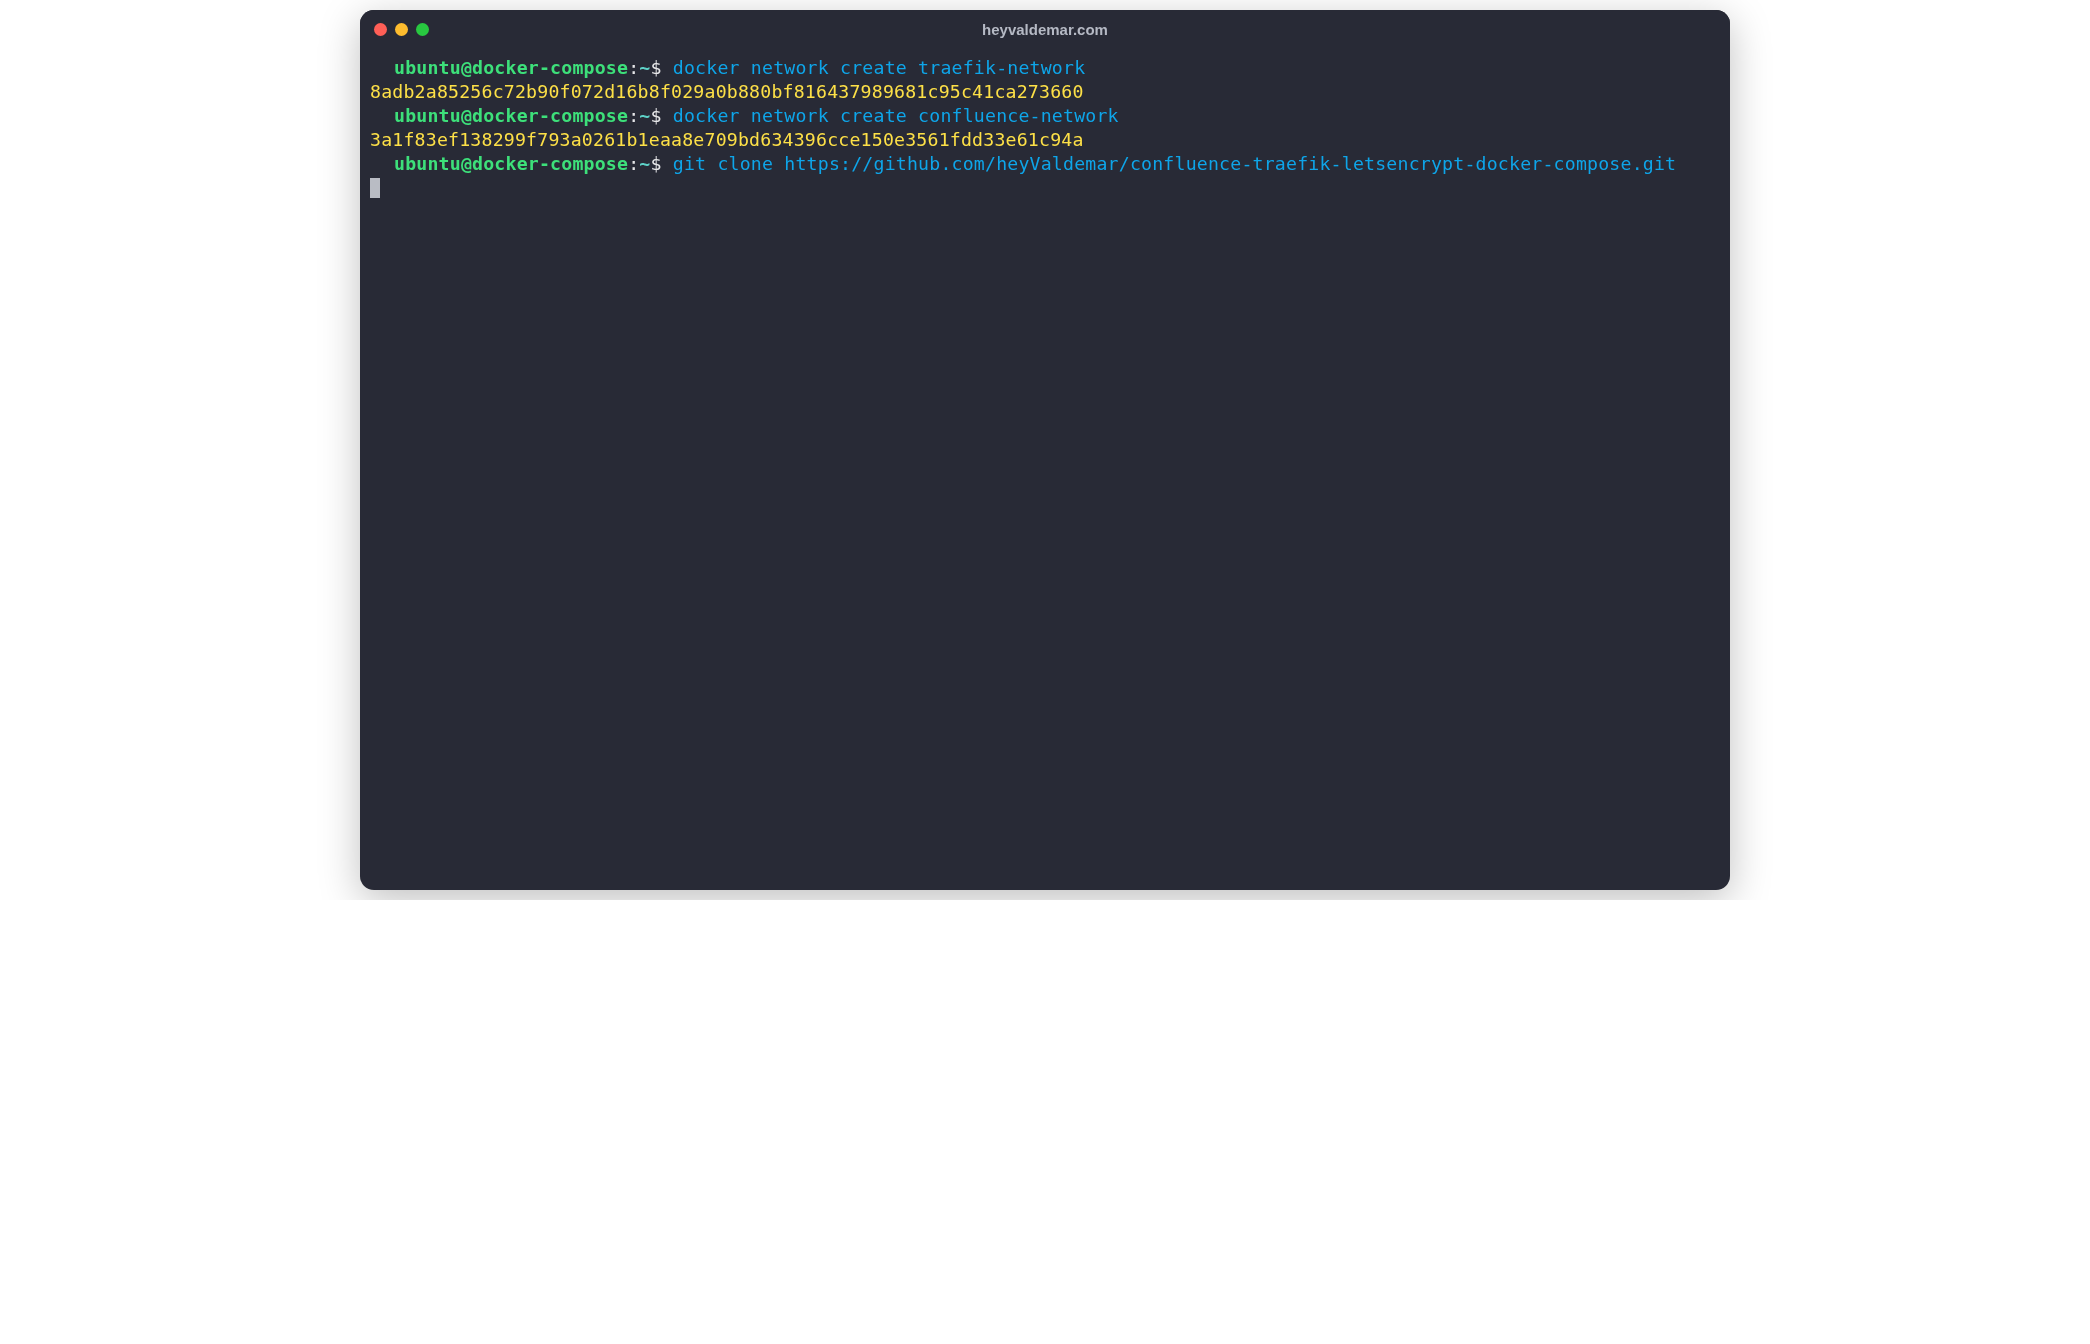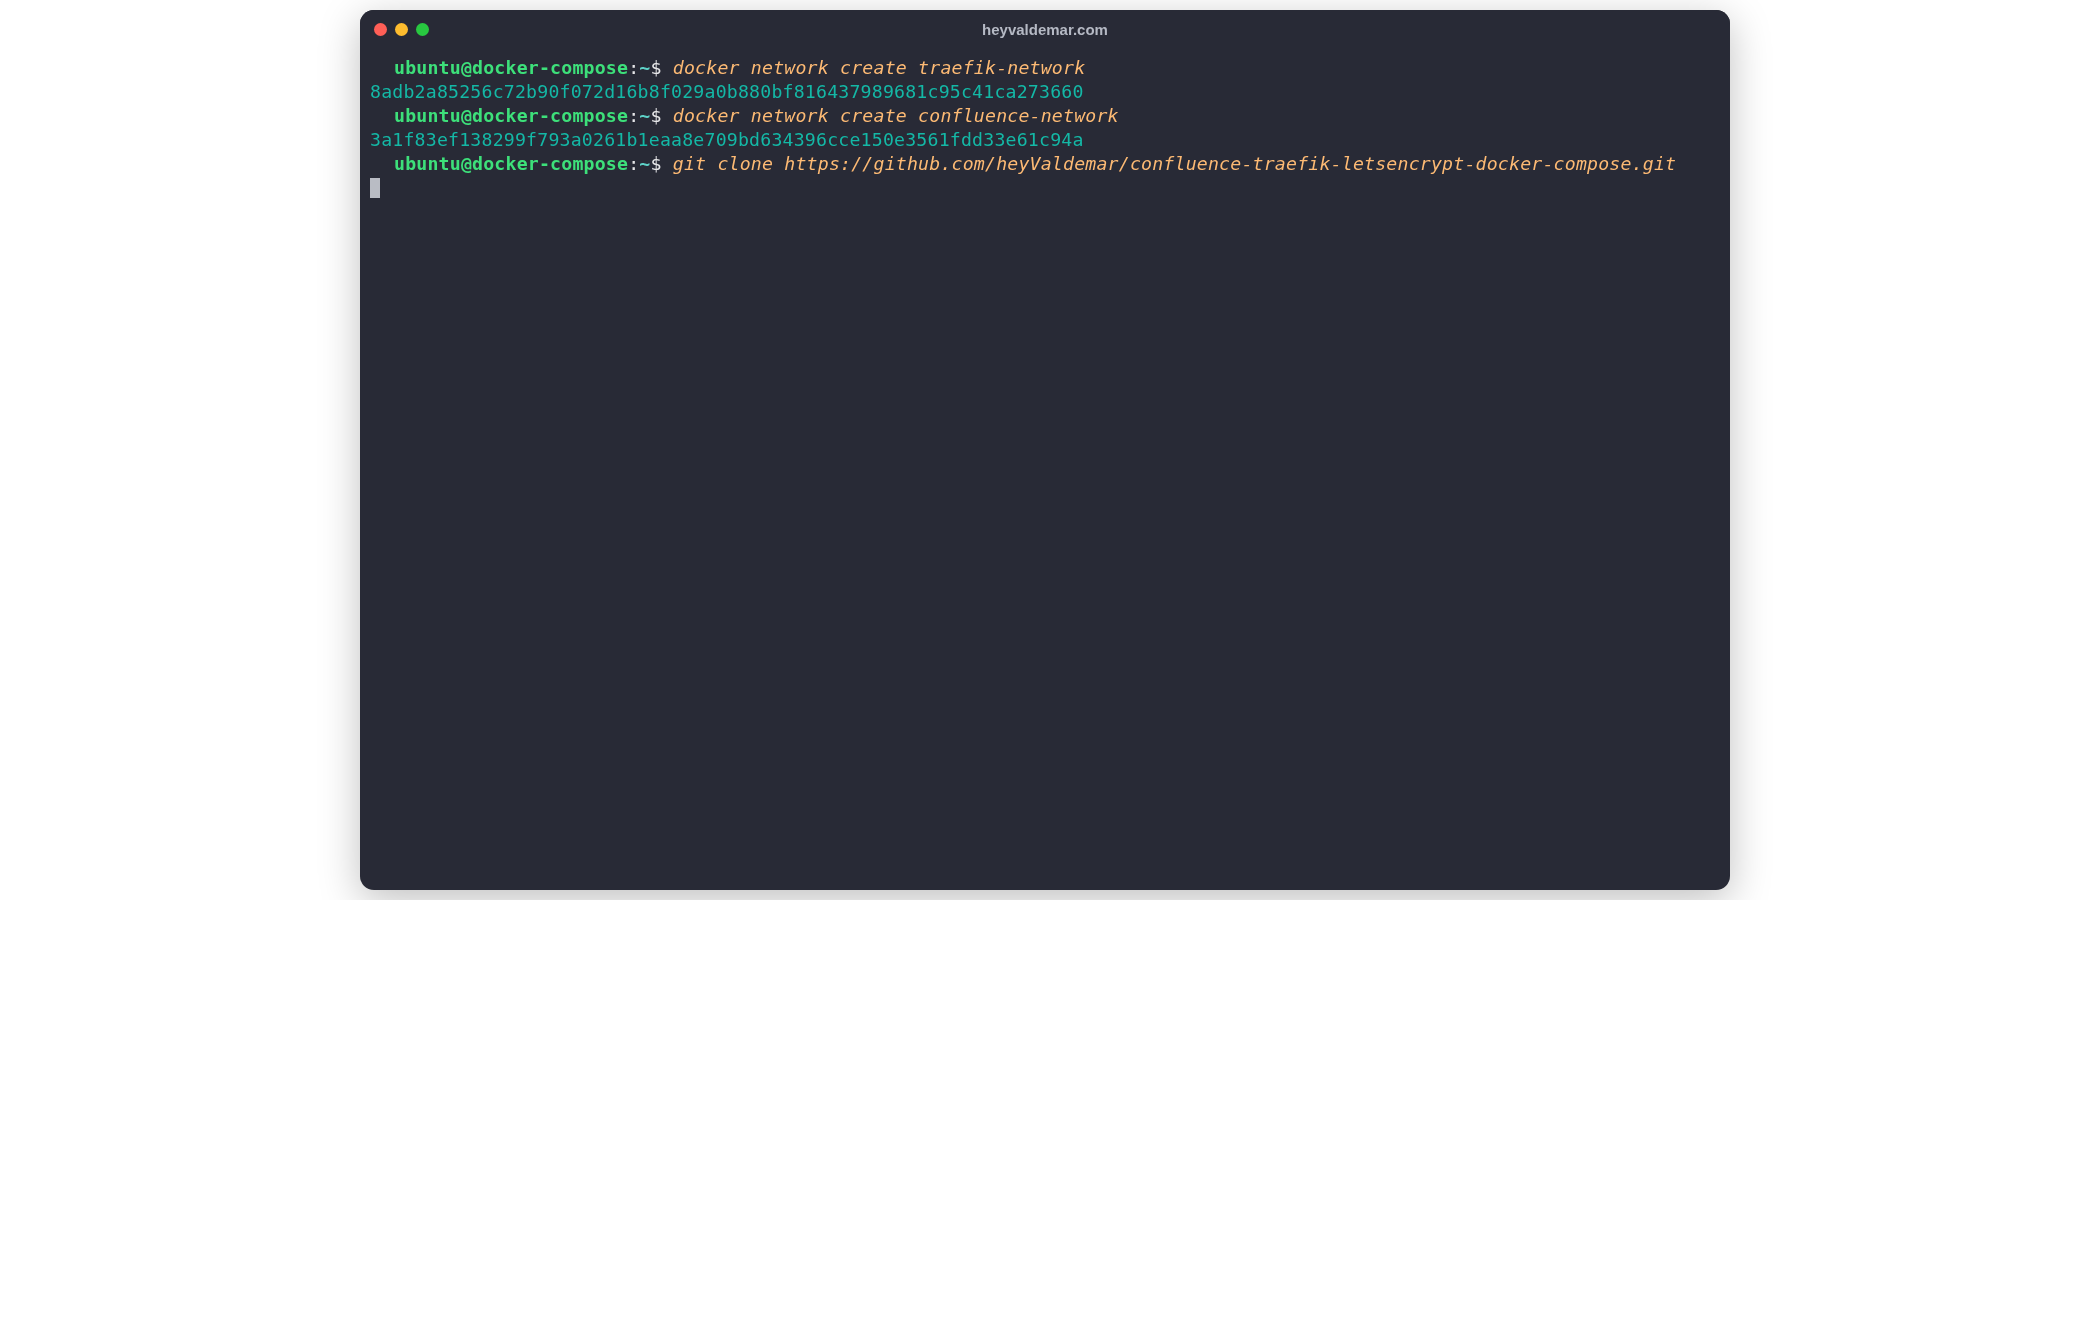--- a/index.html
+++ b/index.html
@@ -62,22 +62,22 @@
     font-size: 18.2px;
     line-height: 1.32;
     white-space: pre;
     overflow: hidden;
     font-family: "SF Mono", "Menlo", "Monaco", "Consolas", monospace;
     letter-spacing: 0.2px;
   }
   .prompt-user { color: #3de07a; font-weight: bold; margin-left: 24px; }
   .prompt-path { color: #5ed1c7; font-weight: bold; }
   .prompt-sym  { color: #e6e6e8; }
-  .cmd         { color: #fdba74; font-style: italic; }
-  .output      { color: #14b8a6; }
+  .cmd         { color: #0ea5e9; }
+  .output      { color: #fde047; }
   .cursor {
     display: inline-block;
     width: 10px;
     height: 20px;
     background: #b9bcc4;
     vertical-align: text-bottom;
   }
   .line { display: block; }
 </style>
 </head>

